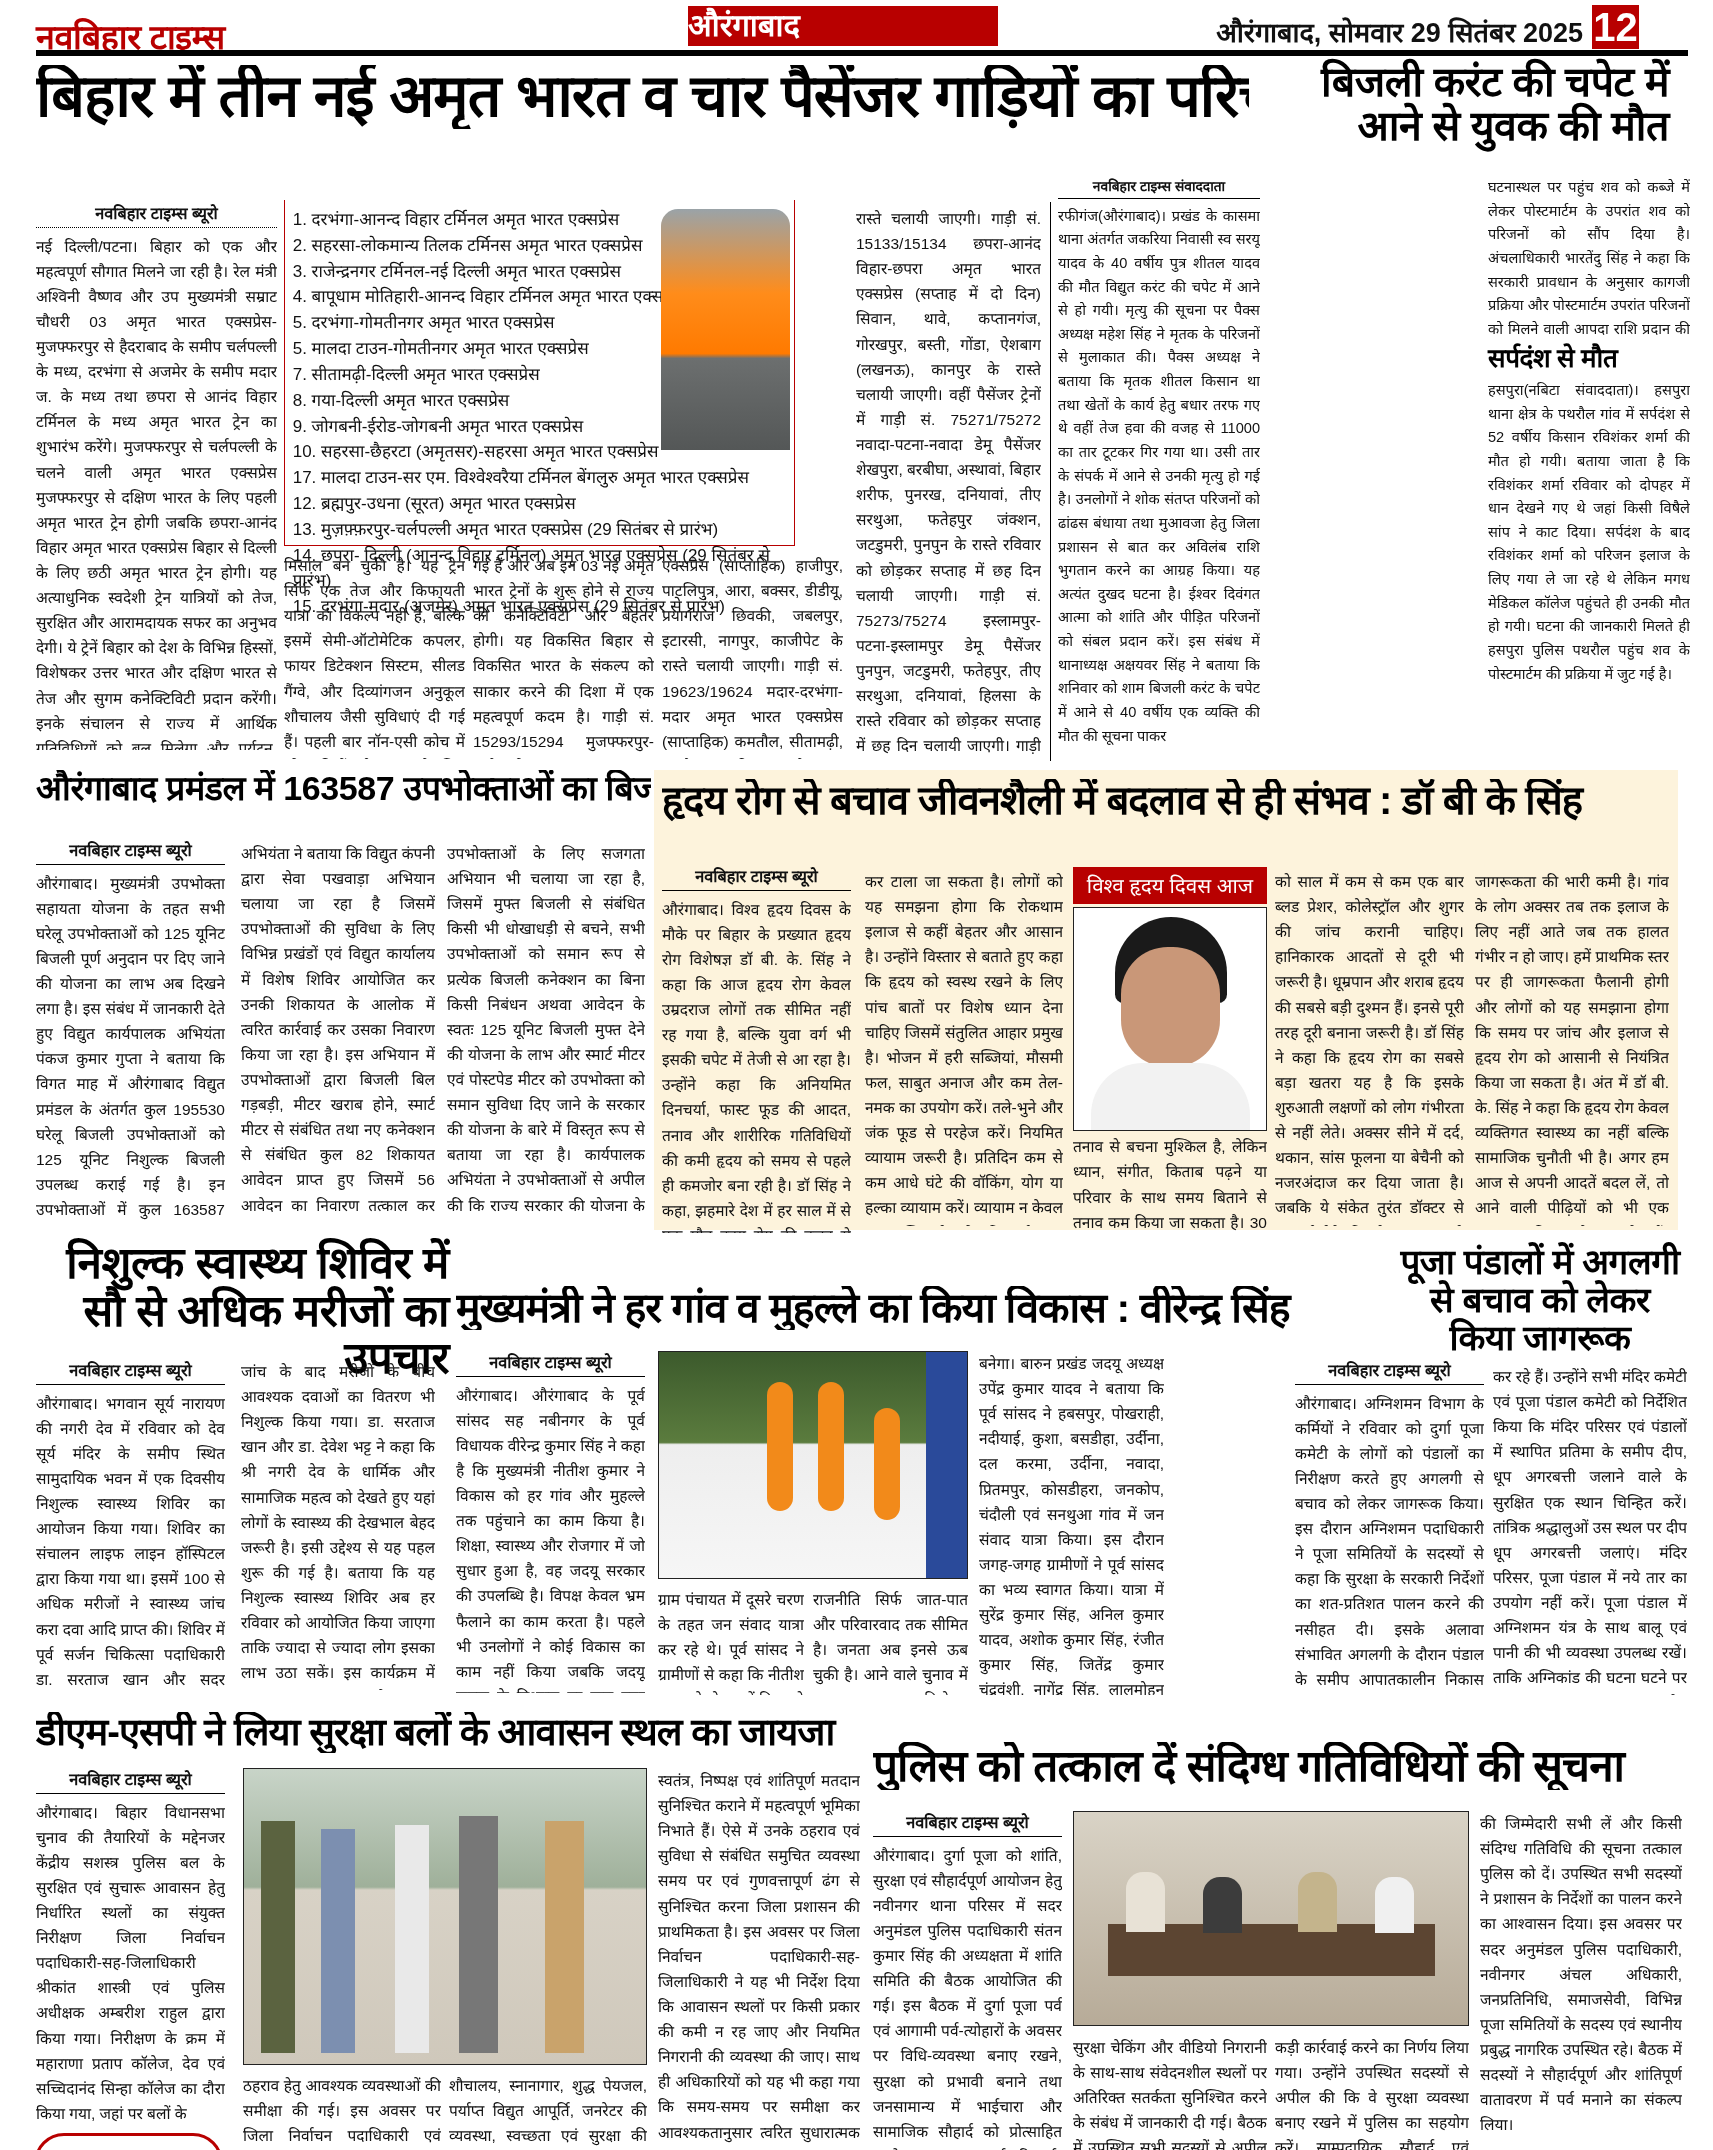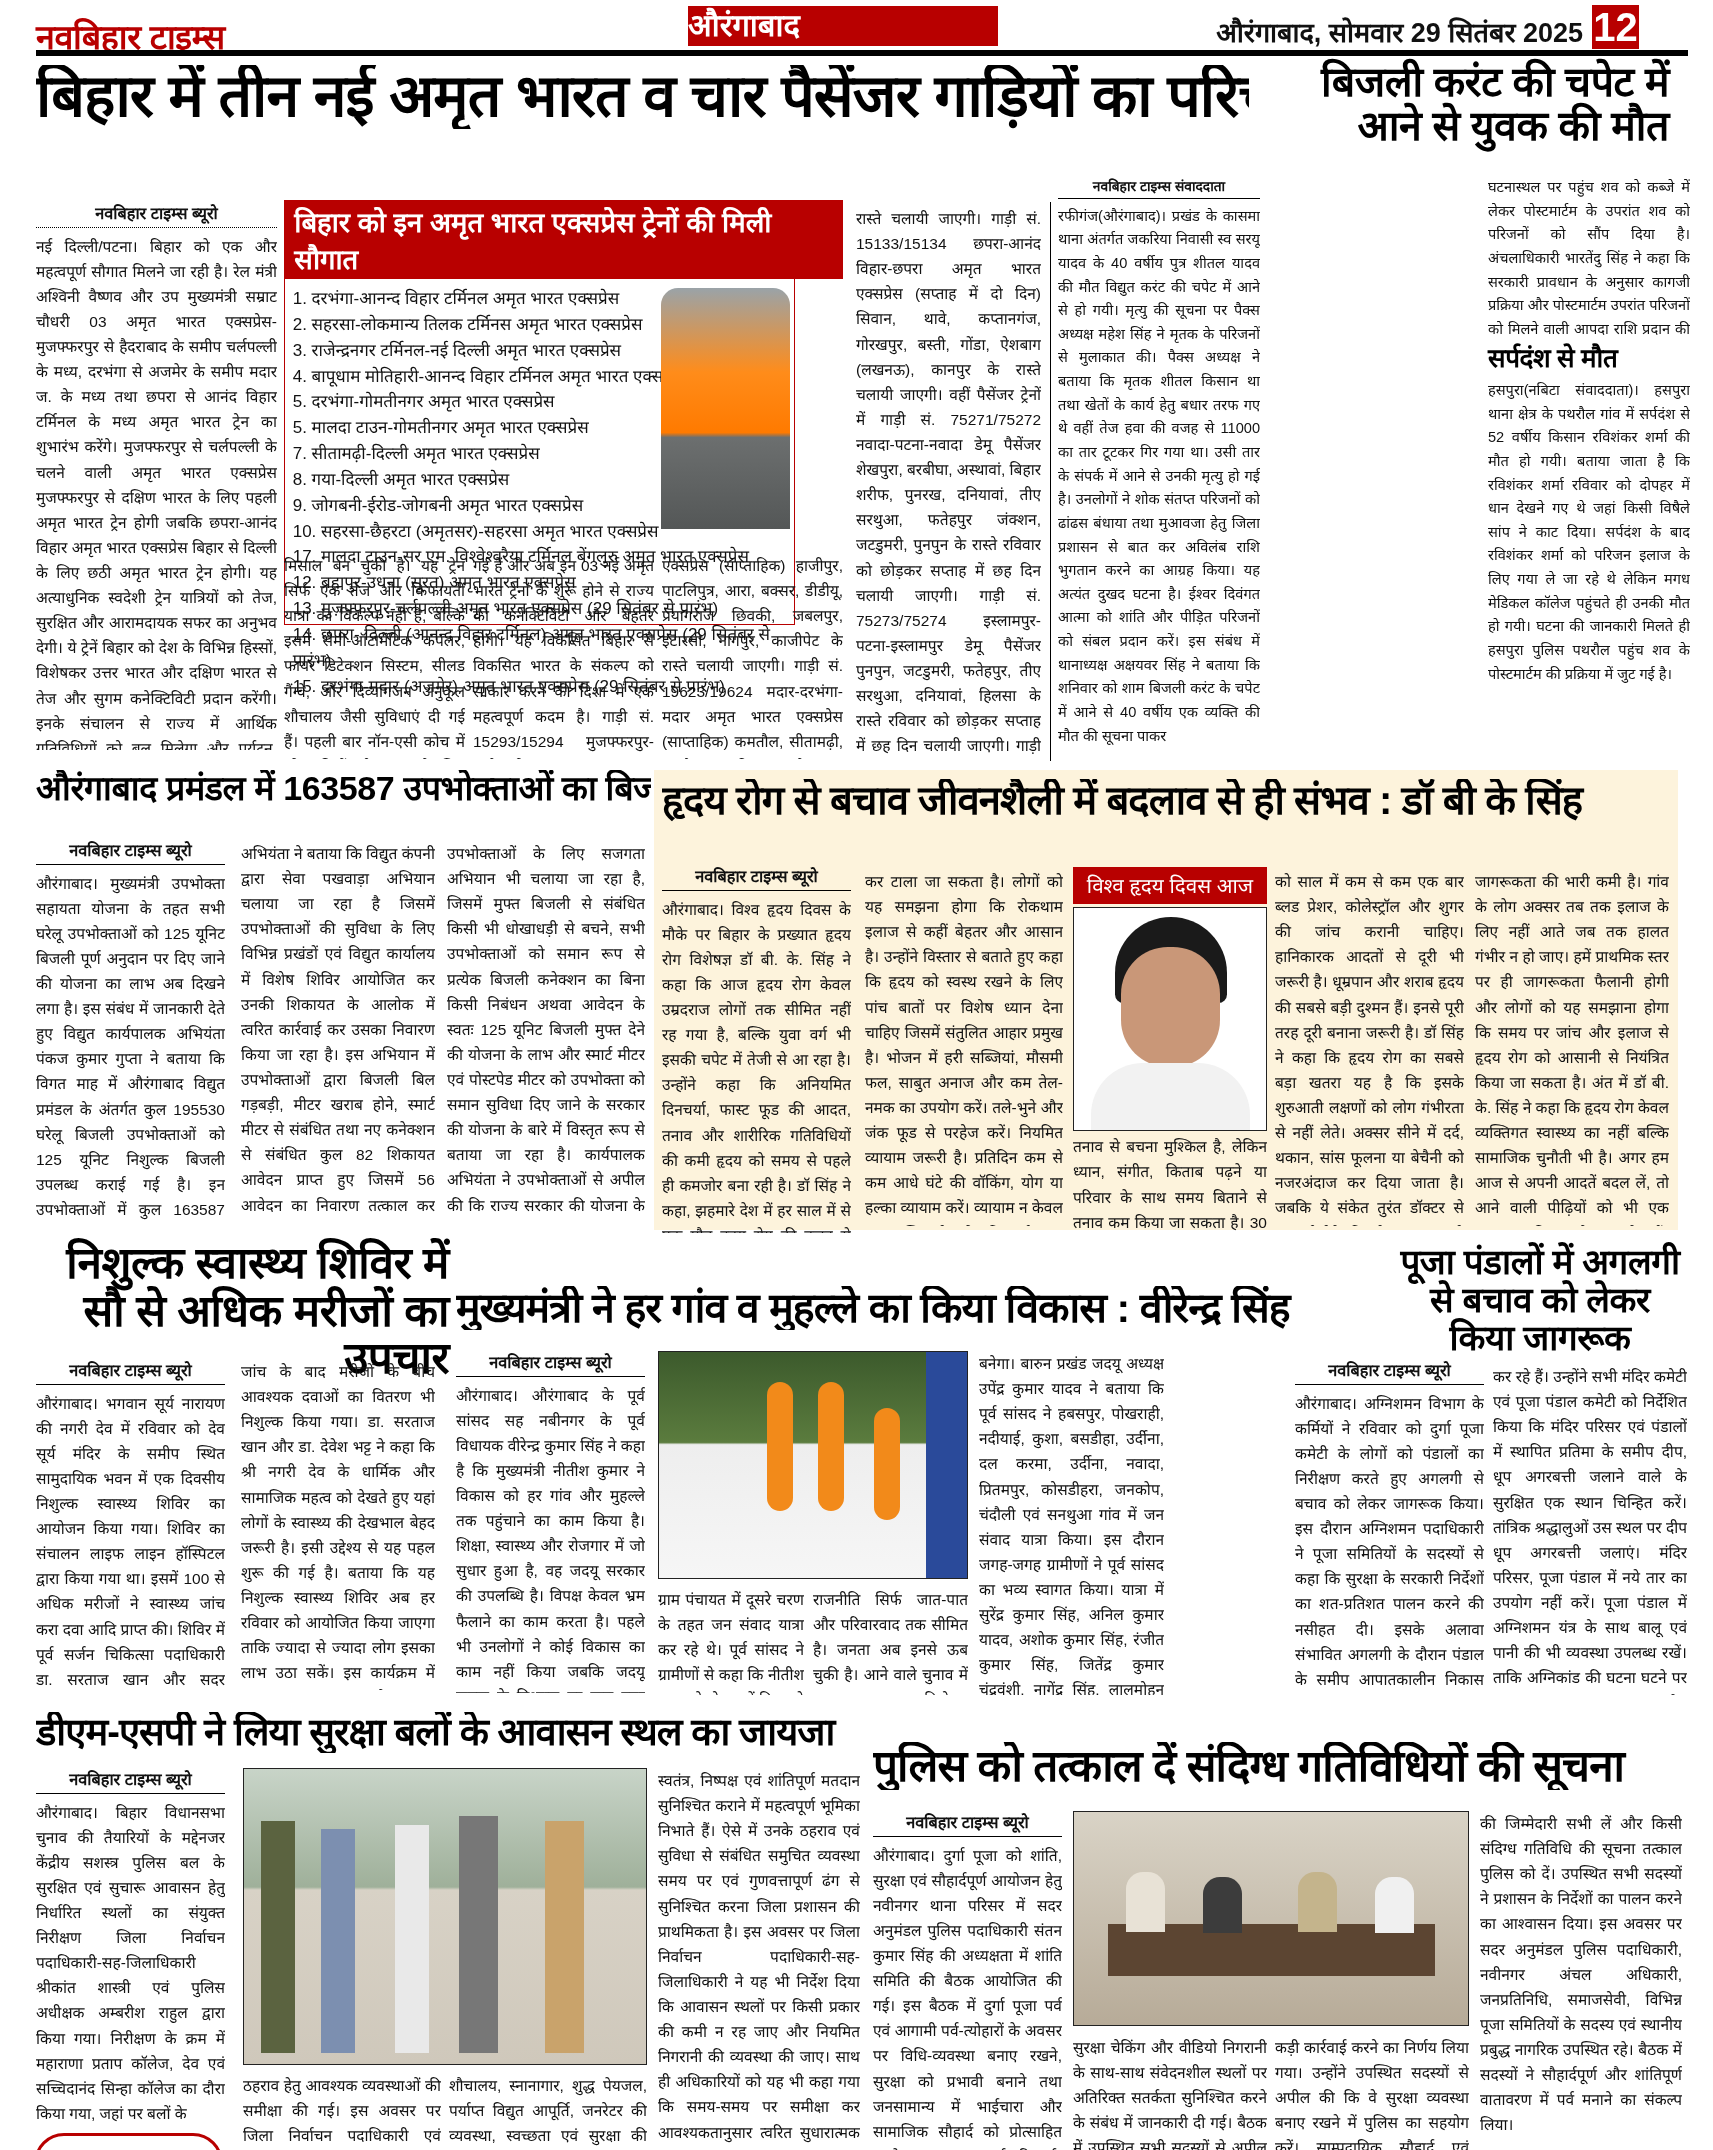--- a/index.html
+++ b/index.html
@@ -38,21 +38,20 @@
 
 <div class="abs" style="left:36px;top:202px;width:241px">
   <div class="byline dotted">नवबिहार टाइम्स ब्यूरो</div>
   <div class="col" style="height:516px">
     <b>नई दिल्ली/पटना।</b>
     <span>बिहार को एक और महत्वपूर्ण सौगात मिलने जा रही है। रेल मंत्री अश्विनी वैष्णव और उप मुख्यमंत्री सम्राट चौधरी 03 अमृत भारत एक्सप्रेस-मुजफ्फरपुर से हैदराबाद के समीप चर्लपल्ली के मध्य, दरभंगा से अजमेर के समीप मदार ज. के मध्य तथा छपरा से आनंद विहार टर्मिनल के मध्य अमृत भारत ट्रेन का शुभारंभ करेंगे। मुजफ्फरपुर से चर्लपल्ली के चलने वाली अमृत भारत एक्सप्रेस मुजफ्फरपुर से दक्षिण भारत के लिए पहली अमृत भारत ट्रेन होगी जबकि छपरा-आनंद विहार अमृत भारत एक्सप्रेस बिहार से दिल्ली के लिए छठी अमृत भारत ट्रेन होगी। यह अत्याधुनिक स्वदेशी ट्रेन यात्रियों को तेज, सुरक्षित और आरामदायक सफर का अनुभव देगी। ये ट्रेनें बिहार को देश के विभिन्न हिस्सों, विशेषकर उत्तर भारत और दक्षिण भारत से तेज और सुगम कनेक्टिविटी प्रदान करेंगी। इनके संचालन से राज्य में आर्थिक गतिविधियों को बल मिलेगा और पर्यटन, व्यापार तथा रोजगार के नए अवसर सृजित होंगे। भारतीय रेलवे द्वारा विकसित अमृत भारत एक्सप्रेस आज देश की रेलवे प्रणाली के आधुनिकीकरण की</span>
   </div>
 </div>
 
 <div class="abs" style="left:284px;top:200px;width:964px">
-  <div class="redbox-title" style="width:559px">बिहार को इन अमृत भारत एक्सप्रेस ट्रेनों की मिली सौगात</div>
   <div class="trainbox" style="width:511px;height:346px;position:relative">
     <div class="trainlist" id="trainlist">
         <div>1. दरभंगा-आनन्द विहार टर्मिनल अमृत भारत एक्सप्रेस</div>
         <div>2. सहरसा-लोकमान्य तिलक टर्मिनस अमृत भारत एक्सप्रेस</div>
         <div>3. राजेन्द्रनगर टर्मिनल-नई दिल्ली अमृत भारत एक्सप्रेस</div>
         <div>4. बापूधाम मोतिहारी-आनन्द विहार टर्मिनल अमृत भारत एक्सप्रेस</div>
         <div>5. दरभंगा-गोमतीनगर अमृत भारत एक्सप्रेस</div>
         <div>5. मालदा टाउन-गोमतीनगर अमृत भारत एक्सप्रेस</div>
         <div>7. सीतामढ़ी-दिल्ली अमृत भारत एक्सप्रेस</div>
         <div>8. गया-दिल्ली अमृत भारत एक्सप्रेस</div>

